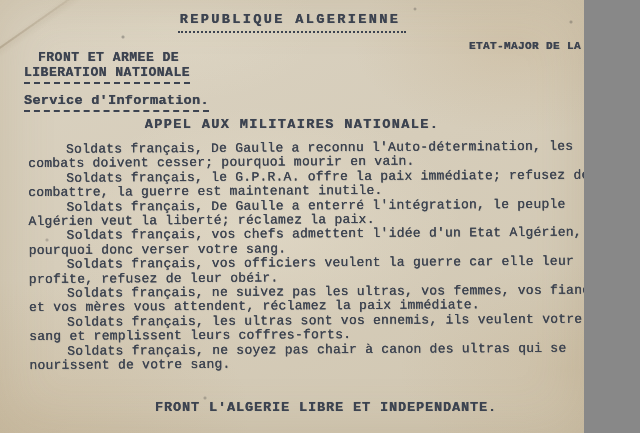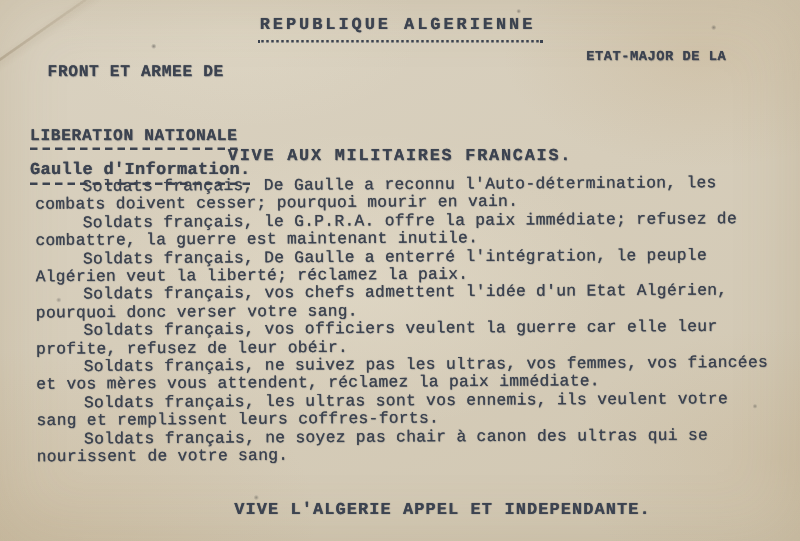--- a/index.html
+++ b/index.html
@@ -2,21 +2,21 @@
 <html style="--paper: #d6cdbb; --ink: #3c4350;"><head>
 <meta charset="utf-8">
 <style>
   :root{
     --paper:#d6cdbb;
     --ink:#3c4350;
   }
   html,body{margin:0;padding:0;background:#888;}
   .paper{
     position:relative;
-    width:640px;height:433px;
+    width:584px;height:433px;
     overflow:hidden;
     font-family:"Liberation Mono","DejaVu Sans Mono",monospace;
     color:var(--ink);
     text-shadow:0 0 0.6px rgba(54,61,74,0.85), 0.4px 0.4px 0.7px rgba(54,61,74,0.35);
     background-color:var(--paper);
     background-image:
       radial-gradient(circle 1.3px at 123px 37px, rgba(70,70,70,0.55), transparent 2.2px),
       radial-gradient(circle 1.2px at 571px 22px, rgba(70,70,70,0.5), transparent 2.2px),
       radial-gradient(circle 1.1px at 415px 9px, rgba(70,70,70,0.5), transparent 2px),
       radial-gradient(circle 1.2px at 205px 398px, rgba(70,70,70,0.45), transparent 2.2px),
@@ -36,21 +36,21 @@
     box-shadow:0 2px 5px rgba(120,100,70,0.18);
     transform:rotate(-35deg);
   }
   .title-wrap{position:absolute;top:10px;left:0;right:0;text-align:center;}
   .doc-title{
     display:inline-block;font-weight:bold;font-size:13.5px;letter-spacing:2.4px;
     border-bottom:2px dotted var(--ink);padding:0 6px 4px 2px;
   }
   .lh-left{position:absolute;top:50px;left:24px;font-weight:bold;font-size:13px;letter-spacing:0.5px;}
   .lh-left .org1{padding-left:14px;}
-  .dashed{width:max-content;border-bottom:2px dashed var(--ink);padding-bottom:2px;margin-top:36px;}
+  .dashed{width:max-content;border-bottom:2px dashed var(--ink);padding-bottom:2px;}
   .lh-left .service{margin-top:9px;letter-spacing:0.3px;font-size:13.5px;}
   .lh-right{position:absolute;top:40px;left:450px;width:150px;text-align:center;font-weight:bold;font-size:11px;letter-spacing:0.4px;}
   .lh-right .wilaya{margin:1px auto 0;padding:0 5px 2px;}
   .appeal-wrap{position:absolute;top:115px;left:0;right:0;text-align:center;}
   .appeal{font-weight:bold;font-size:13.5px;letter-spacing:1.4px;}
   .body-text{
     position:absolute;top:143px;left:28px;width:602px;
     font-size:13px;line-height:14.4px;letter-spacing:0.25px;
     transform:rotate(-0.35deg);transform-origin:left top;
   }
@@ -65,29 +65,29 @@
 
   <div class="crease"></div>
 
   <div class="title-wrap">
     <span class="doc-title">REPUBLIQUE ALGERIENNE</span>
   </div>
 
   <div class="lh-left">
     <div class="org1">FRONT ET ARMEE DE</div>
     <div class="org2 dashed">LIBERATION NATIONALE</div>
-    <div class="service dashed">Gaulle d'Information.</div>
+    <div class="service dashed">Service d'Information.</div>
   </div>
 
   <div class="lh-right">
     <div>ETAT-MAJOR DE LA</div>
   </div>
 
   <div class="appeal-wrap">
-    <span class="appeal">VIVE AUX MILITAIRES FRANCAIS.</span>
+    <span class="appeal">APPEL AUX MILITAIRES NATIONALE.</span>
   </div>
 
   <div class="body-text">
     <p>Soldats français, De Gaulle a reconnu l'Auto-détermination, les
 combats doivent cesser; pourquoi mourir en vain.</p>
     <p>Soldats français, le G.P.R.A. offre la paix immédiate; refusez de
 combattre, la guerre est maintenant inutile.</p>
     <p>Soldats français, De Gaulle a enterré l'intégration, le peuple
 Algérien veut la liberté; réclamez la paix.</p>
     <p>Soldats français, vos chefs admettent l'idée d'un Etat Algérien,
@@ -96,16 +96,16 @@
 profite, refusez de leur obéir.</p>
     <p>Soldats français, ne suivez pas les ultras, vos femmes, vos fiancées
 et vos mères vous attendent, réclamez la paix immédiate.</p>
     <p>Soldats français, les ultras sont vos ennemis, ils veulent votre
 sang et remplissent leurs coffres-forts.</p>
     <p>Soldats français, ne soyez pas chair à canon des ultras qui se
 nourissent de votre sang.</p>
   </div>
 
   <div class="closing-wrap">
-    <span class="closing">VIVE L'ALGERIE APPEL ET INDEPENDANTE.</span>
+    <span class="closing">FRONT L'ALGERIE LIBRE ET INDEPENDANTE.</span>
   </div>
 
 </div>
 
 </body></html>

